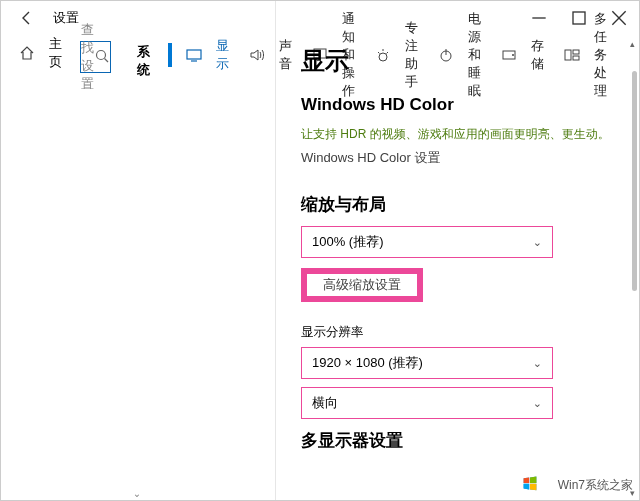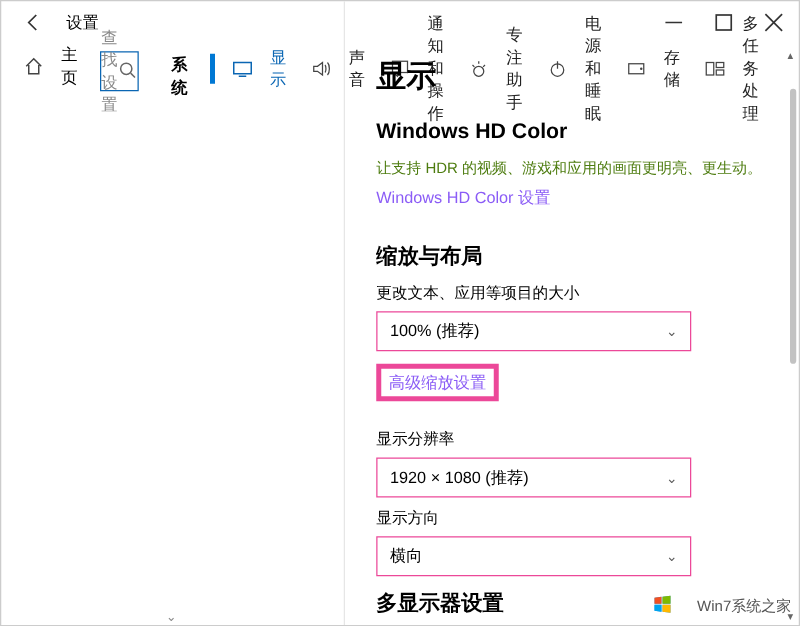--- a/index.html
+++ b/index.html
@@ -63,22 +63,22 @@
     overflow:hidden;
   }
   .scrollbar { position:absolute; right:2px; top:4px; bottom:4px; width:8px;}
   .scrollbar .thumb { position:absolute; right:0; width:5px; background:#c2c2c2; border-radius:3px; top:32px; height:220px;}
   .scrollbar .arrow { position:absolute; right:-1px; width:8px; height:8px; color:#666; font-size:9px;}
   .scrollbar .arrow.up{ top:0;}
   .scrollbar .arrow.down{ bottom:0;}
   h1.page-title { font-size:24px; font-weight:600; margin-bottom:18px; }
   h2.sub { font-size:17px; font-weight:600; margin: 6px 0 10px 0;}
   .desc { font-size:12px; color:#4d7c0f; line-height:1.5; margin-bottom:4px;}
-  .link { color:#8b5cf6; font-size:13px; margin: 2px 0 12px 0; display:inline-block;}
-  .link.boxed { border:4px solid #ec4899; padding:2px 6px;}
+  .link { color:#404040; font-size:13px; margin: 2px 0 12px 0; display:inline-block;}
+  .link.boxed { border:6px solid #ec4899; padding:2px 16px;}
   .label-sm { font-size:12.5px; margin: 6px 0 6px 0;}
   .dropdown {
     width: 252px; height:32px; border:1px solid #ec4899;
     display:flex; align-items:center; justify-content:space-between;
     padding: 0 10px; font-size:13px; margin-bottom:8px;
   }
   .dropdown .chev { font-size:11px; color:#555;}
   .vline { position:absolute; left:274px; top:0; bottom:0; width:1px; background:#e6e6e6;}
   .watermark {
     position:absolute; right:6px; bottom:4px; font-size:12px; color:#555;
@@ -220,34 +220,32 @@
     </div>
 
     <h1 class="page-title">显示</h1>
 
     <h2 class="sub">Windows HD Color</h2>
     <div class="desc">让支持 HDR 的视频、游戏和应用的画面更明亮、更生动。</div>
     <a class="link">Windows HD Color 设置</a>
 
     <h2 class="sub" style="margin-top:14px">缩放与布局</h2>
 
-    <div class="label-sm">更改文本、应用等项目的大小</div>
     <div class="dropdown">
       <span>100% (推荐)</span>
       <span class="chev">⌄</span>
     </div>
     <a class="link boxed">高级缩放设置</a>
 
     <div class="label-sm" style="margin-top:10px">显示分辨率</div>
     <div class="dropdown">
       <span>1920 × 1080 (推荐)</span>
       <span class="chev">⌄</span>
     </div>
 
-    <div class="label-sm">显示方向</div>
     <div class="dropdown">
       <span>横向</span>
       <span class="chev">⌄</span>
     </div>
 
     <h2 class="sub" style="margin-top:10px">多显示器设置</h2>
   </div>
 </div>
 
 <div class="watermark">

